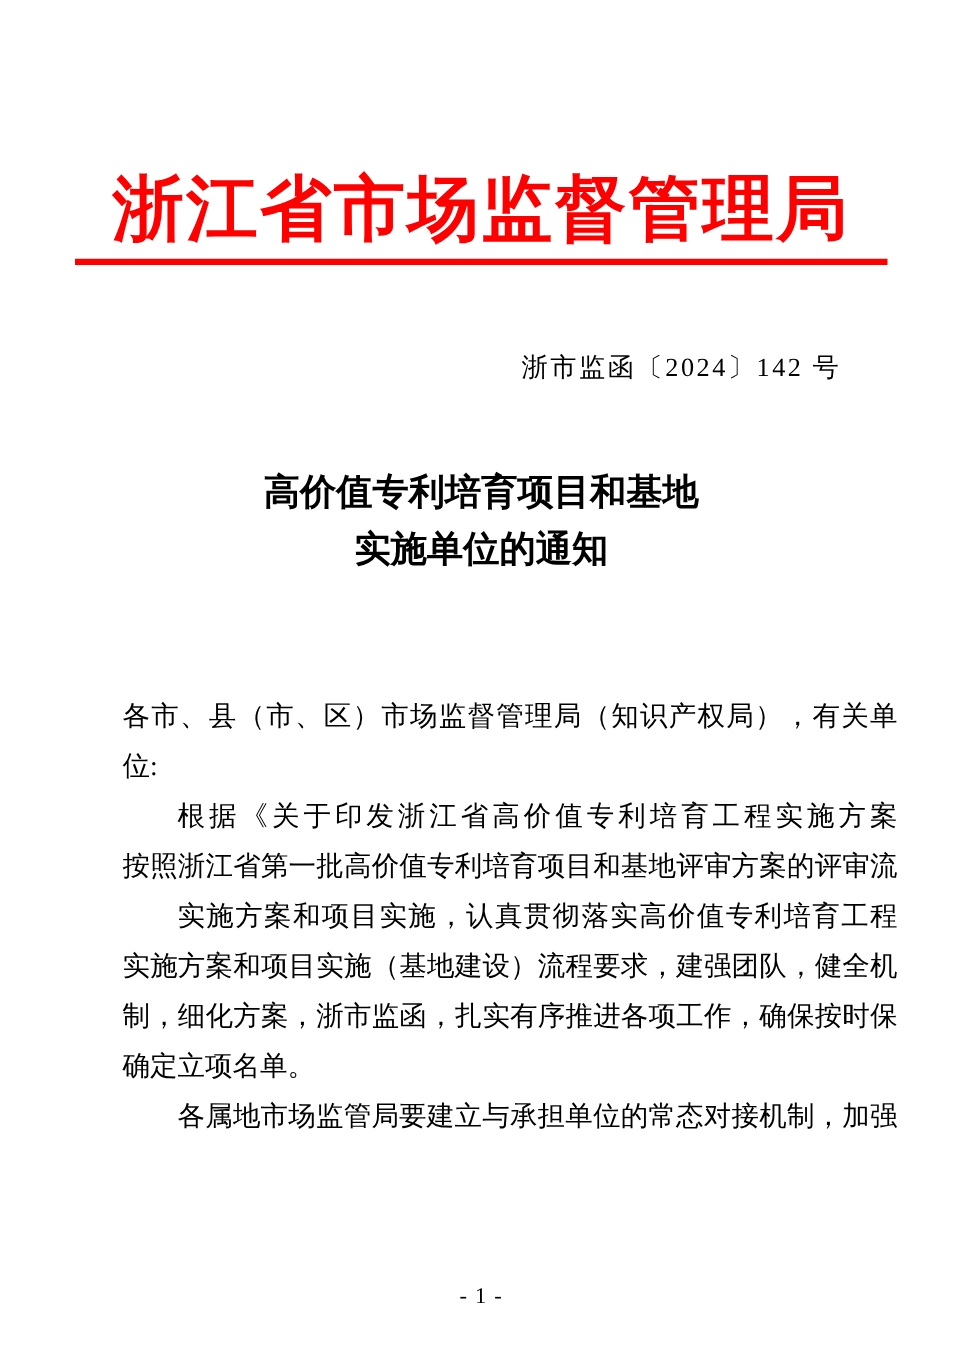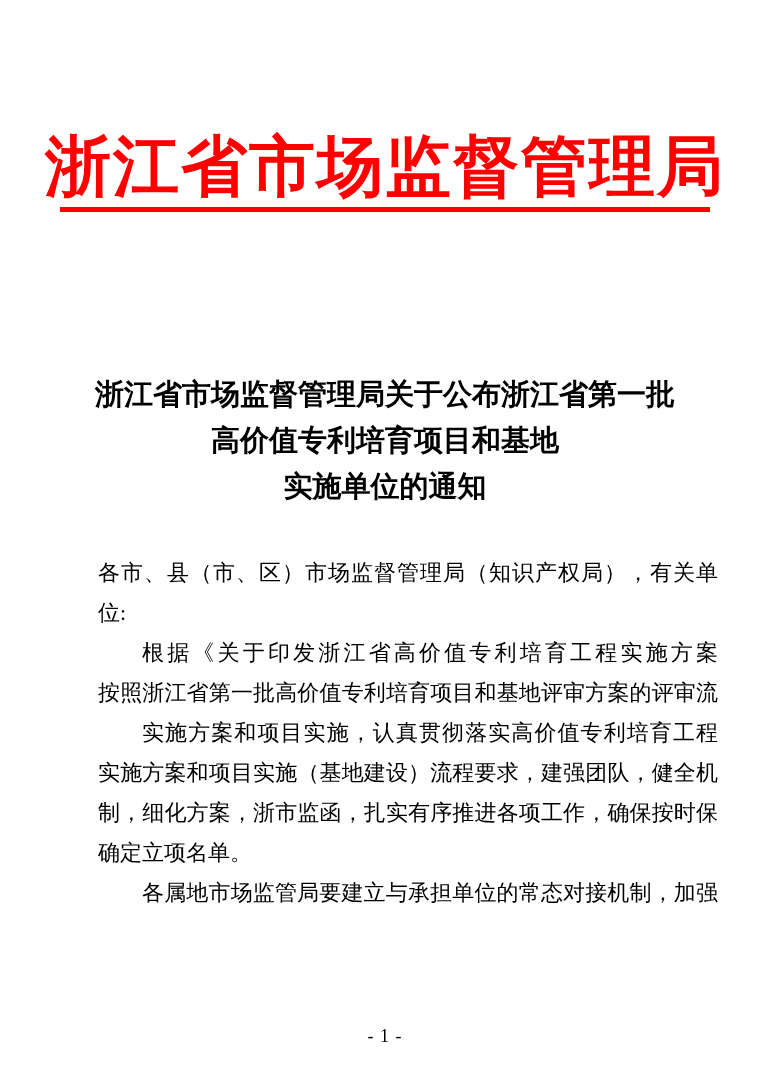--- a/index.html
+++ b/index.html
@@ -18,21 +18,21 @@
   }
 
   .agency-header {
     position: absolute;
     top: 137px;
     left: 0;
     width: 100%;
     text-align: center;
     font-family: "DejaVu Sans", "Liberation Sans", sans-serif;
     font-weight: 700;
-    font-size: 66px;
+    font-size: 57px;
     line-height: 60px;
     letter-spacing: 2px;
     color: var(--accent);
     white-space: nowrap;
   }
 
   .red-rule {
     position: absolute;
     top: 207px;
     left: 60px;
@@ -98,23 +98,23 @@
 </style>
 </head>
 <body>
 
 <div class="page">
 
   <div class="agency-header">浙江省市场监督管理局</div>
 
   <div class="red-rule"></div>
 
+  <div class="doc-number">浙市监函〔2024〕142 号</div>
 
   <div class="title-block">
-    <div class="title-line">浙江省市场监督管理局关于公布浙江省第一批</div>
     <div class="title-line">高价值专利培育项目和基地</div>
     <div class="title-line">实施单位的通知</div>
   </div>
 
   <div class="body-block">
     <div class="body-line fill">各市、县（市、区）市场监督管理局（知识产权局），有关单</div>
     <div class="body-line">位:</div>
     <div class="body-line indent fill">根据《关于印发浙江省高价值专利培育工程实施方案</div>
     <div class="body-line fill">按照浙江省第一批高价值专利培育项目和基地评审方案的评审流</div>
     <div class="body-line indent fill">实施方案和项目实施，认真贯彻落实高价值专利培育工程</div>

